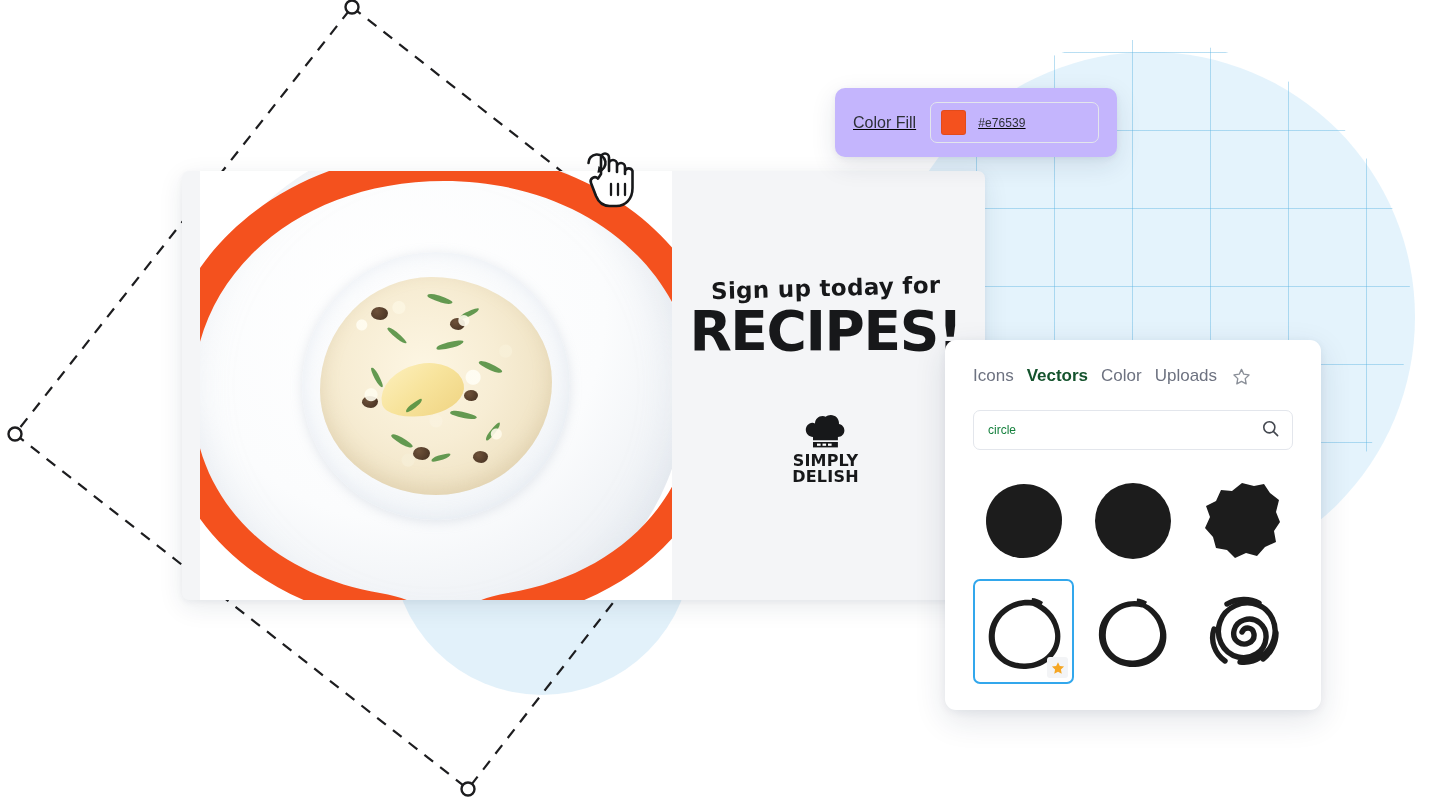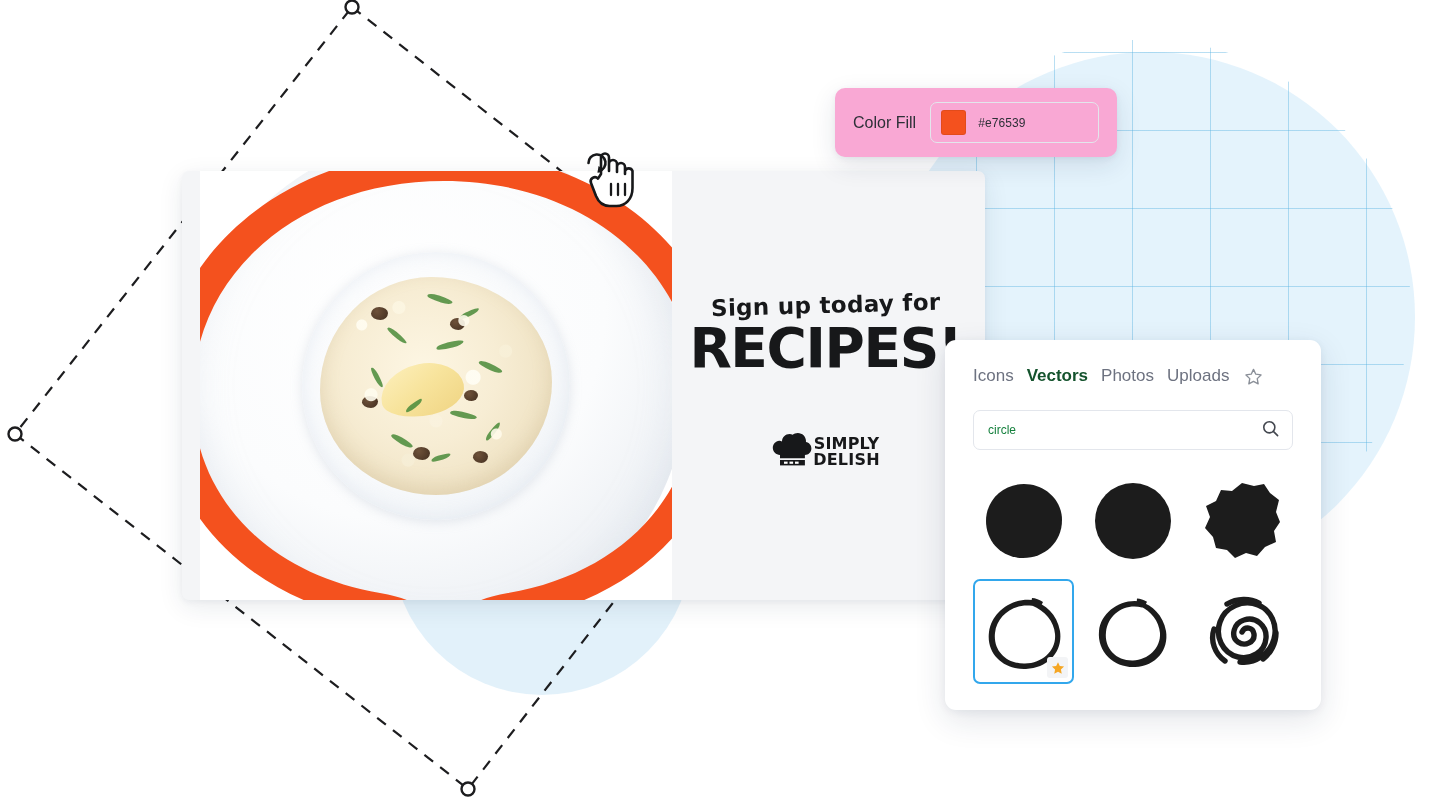--- a/index.html
+++ b/index.html
@@ -203,21 +203,21 @@
     font-size: 55px;
     line-height: .98;
     font-weight: 700;
     color: #17181a;
     letter-spacing: -1.4px;
     text-align: center;
   }
   .brand-logo {
     margin-top: 56px;
     display: flex;
-    flex-direction: row;
+    flex-direction: column;
     align-items: center;
   }
   .brand-name {
     font-family: "DejaVu Sans", sans-serif;
     font-size: 16px;
     font-weight: 700;
     line-height: 1.04;
     color: #17181a;
     letter-spacing: .2px;
     text-align: center;
@@ -234,27 +234,28 @@
     pointer-events: none;
   }
 
   
   #color-fill-popover {
     position: absolute;
     left: 835px;
     top: 88px;
     width: 282px;
     height: 69px;
-    background: #f9a8d4;
+    background: #c4b5fd;
     border-radius: 10px;
     box-shadow: 0 8px 26px rgba(24,40,70,.11), 0 2px 6px rgba(24,40,70,.06);
     display: flex;
     align-items: center;
     padding: 0 18px;
     gap: 14px;
+    text-decoration: underline;
   }
   .cf-label {
     font-size: 16px;
     color: #2d3037;
     white-space: nowrap;
   }
   .cf-field {
     flex: 1;
     height: 41px;
     border: 1px solid #e3e6ec;
@@ -464,21 +465,21 @@
     <span class="cf-swatch" style="background:#f4511e;"></span>
     <span class="cf-hex">#e76539</span>
   </div>
 </div>
 
 <div id="assets-panel">
 
   <div class="tabs-row">
     <span class="tab">Icons</span>
     <span class="tab active">Vectors</span>
-    <span class="tab">Photos</span>
+    <span class="tab">Color</span>
     <span class="tab">Uploads</span>
     <span class="tab-star">
       <svg width="19" height="19" viewBox="0 0 24 24" fill="none" stroke="#8a8f98" stroke-width="1.7" stroke-linejoin="round">
         <polygon points="12,3 14.9,9.1 21.5,10 16.7,14.7 17.9,21.3 12,18.2 6.1,21.3 7.3,14.7 2.5,10 9.1,9.1"></polygon>
       </svg>
     </span>
   </div>
 
   <div class="search-box">
     <span class="search-value" title="Search">circle</span>

